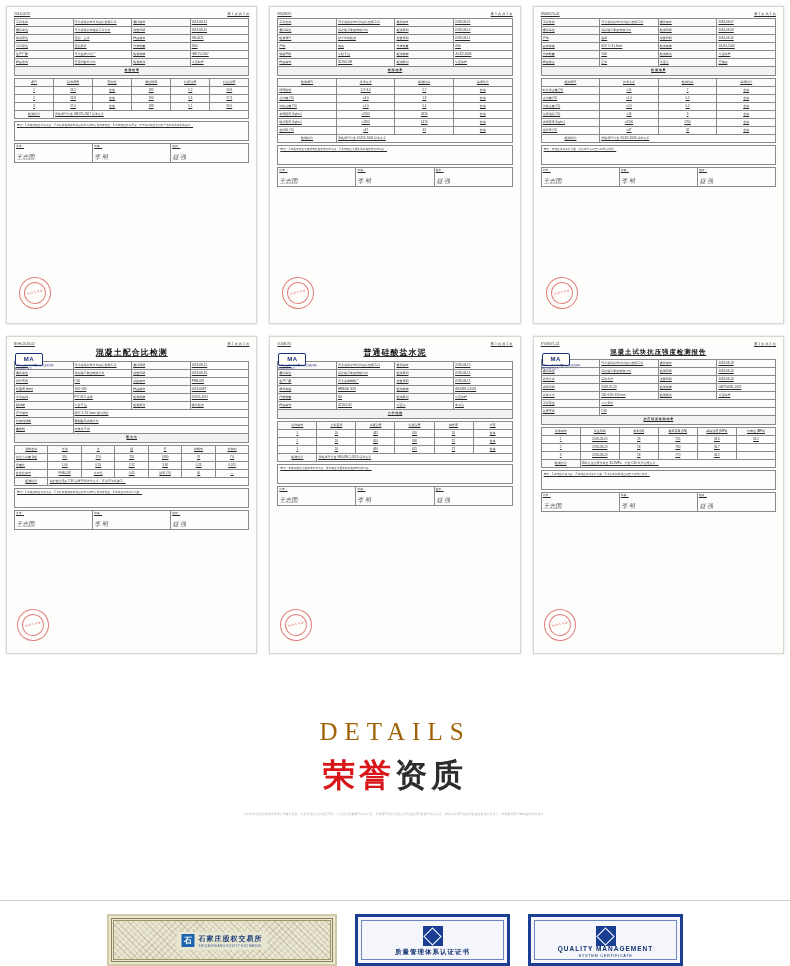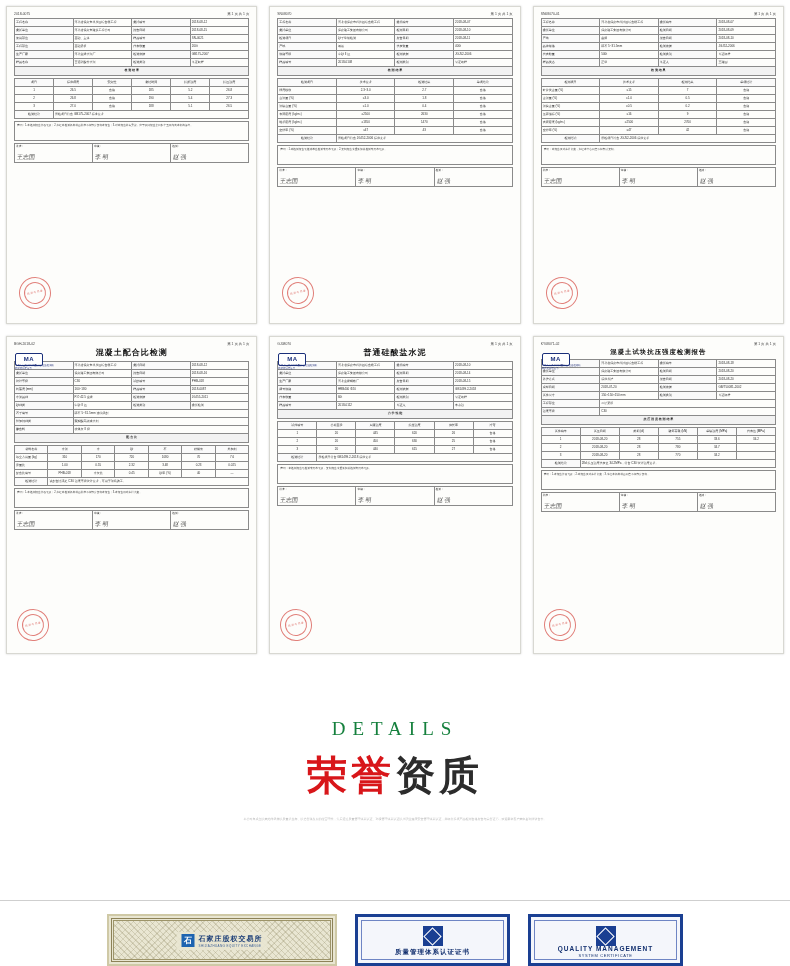--- a/index.html
+++ b/index.html
@@ -29,20 +29,21 @@
     width:100%;height:100%;
     background:#fdfdfb;
     border:1px solid #d8d8d2;
     box-shadow:0 0 2px rgba(0,0,0,.18);
     box-sizing:border-box;
     padding:5px 7px 6px 7px;
     overflow:hidden;
     font-size:3.2px;
     line-height:1.25;
     color:#2a2a2a;
+    text-decoration:underline;
   }
   
   .sheet .topline{
     display:flex;justify-content:space-between;
     font-size:3.4px;color:#444;margin-bottom:2px;
   }
   .sheet .title{
     text-align:center;
     font-size:8px;
     font-weight:bold;
@@ -126,28 +127,28 @@
   .divider{
     position:absolute;left:0;width:790px;height:1px;background:#cfcfcf;
   }
   .details{
     position:absolute;left:0;top:660px;width:790px;height:240px;
     display:flex;flex-direction:column;align-items:center;justify-content:flex-start;
     background:#fff;
   }
   .details .en{
     margin-top:58px;
-    font-size:19px;
+    font-size:25px;
     letter-spacing:7px;
-    color:#15803d;
+    color:#a16207;
     font-family:"Liberation Serif", serif;
   }
   .details .cn{
     margin-top:8px;
-    font-size:40px;
+    font-size:32px;
     font-weight:bold;
     letter-spacing:4px;
   }
   .details .cn .red{color:#d8161a;}
   .details .cn .dark{color:#2c2c2c;}
   .details .tiny{
     margin-top:14px;
     width:520px;text-align:center;
     font-size:3px;line-height:1.5;color:#b6b6b6;
   }

